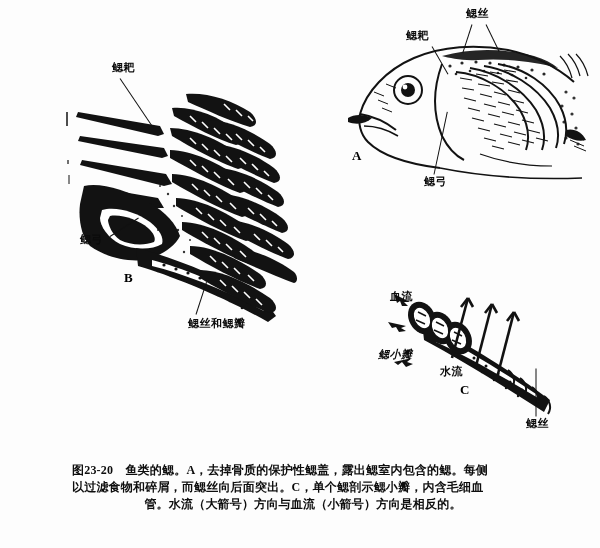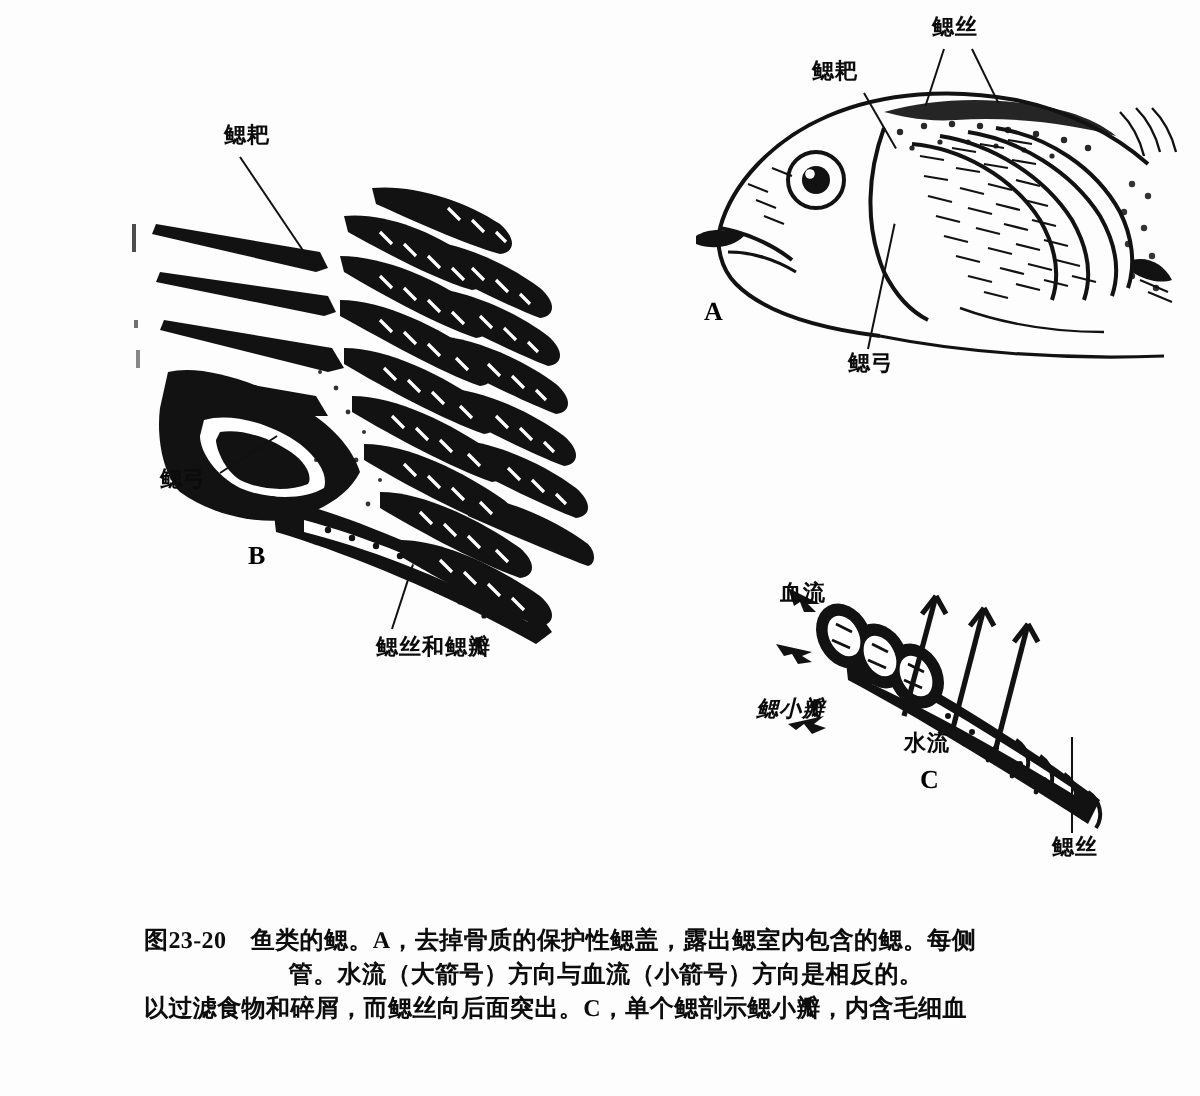--- a/index.html
+++ b/index.html
@@ -359,26 +359,26 @@
         <path d="M0,34 L18,38 L13,40 L18,43 L11,44 L8,39 L4,40 Z"></path>
         <path d="M6,74 L24,70 L19,74 L25,76 L18,79 L14,74 L10,77 Z"></path>
       </g>
     </svg>
   </div>
 
   <div class="label" style="left:390px; top:291px;">血流</div>
 
   <div class="label" style="left:378px; top:349px;font-style:italic;">鳃小瓣</div>
 
-  <div class="label" style="left:452px; top:366px;">水流</div>
+  <div class="label" style="left:440px; top:366px;">水流</div>
 
   <div class="panel-letter" style="left:460px; top:382px;">C</div>
 
   <div class="label" style="left:526px; top:418px;">鳃丝</div>
   <div class="leader" style="left:536px; top:416px; width:48px; transform:rotate(-90deg);"></div>
 
   <div id="caption">
     <span class="cap-line">图23-20　鱼类的鳃。A，去掉骨质的保护性鳃盖，露出鳃室内包含的鳃。每侧</span>
+    <span class="cap-line">以过滤食物和碎屑，而鳃丝向后面突出。C，单个鳃剖示鳃小瓣，内含毛细血</span>
     <span class="cap-line last">管。水流（大箭号）方向与血流（小箭号）方向是相反的。</span>
-    <span class="cap-line">以过滤食物和碎屑，而鳃丝向后面突出。C，单个鳃剖示鳃小瓣，内含毛细血</span>
   </div>
 
 </div>
 
 </body></html>

